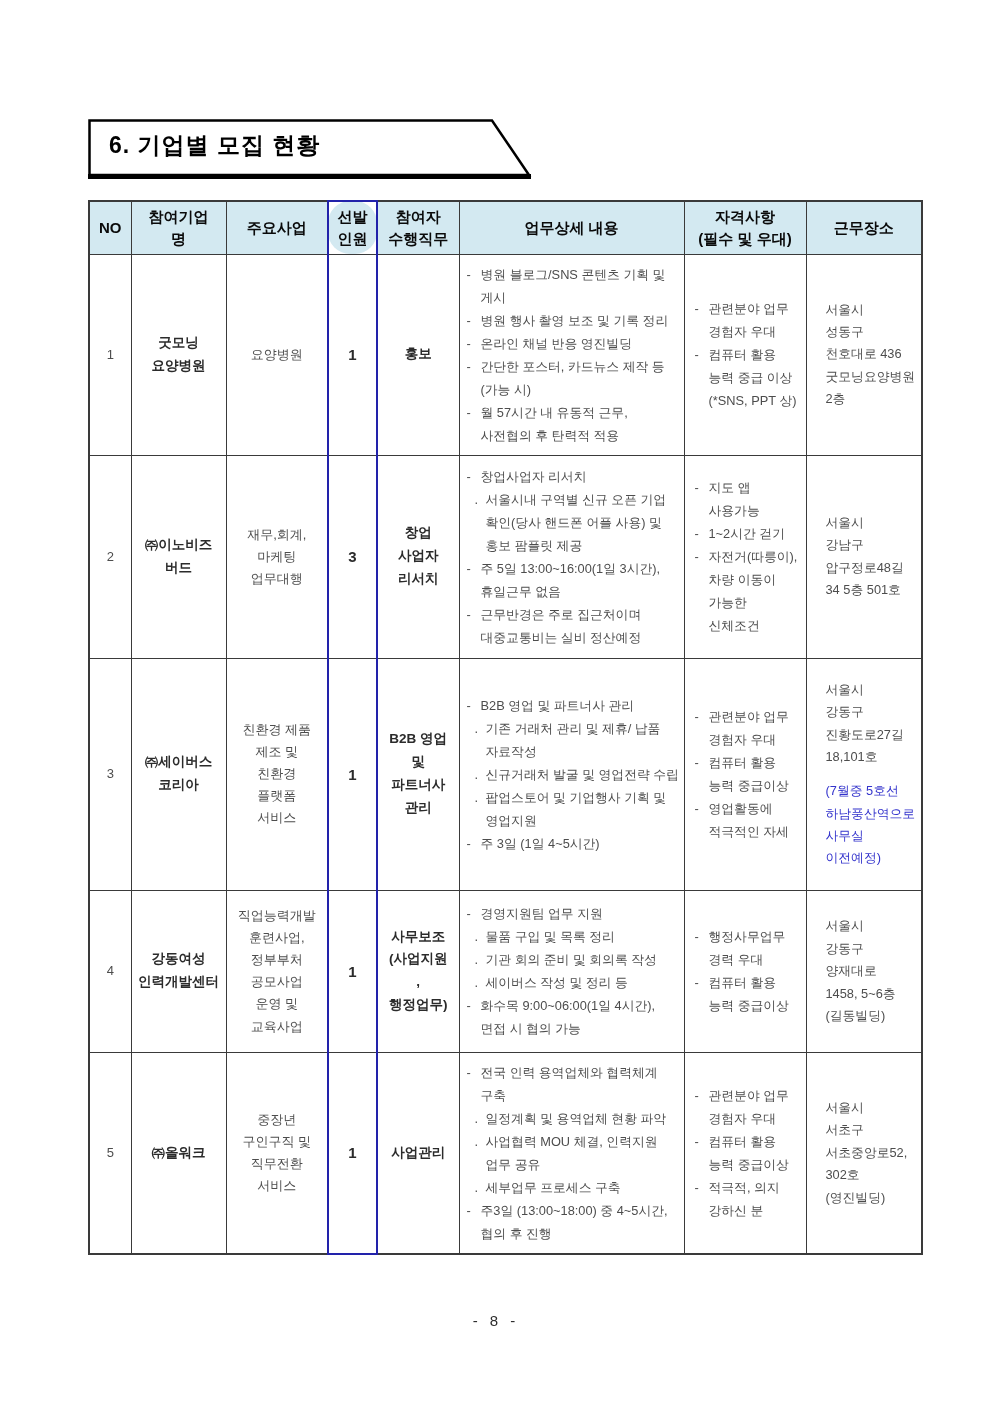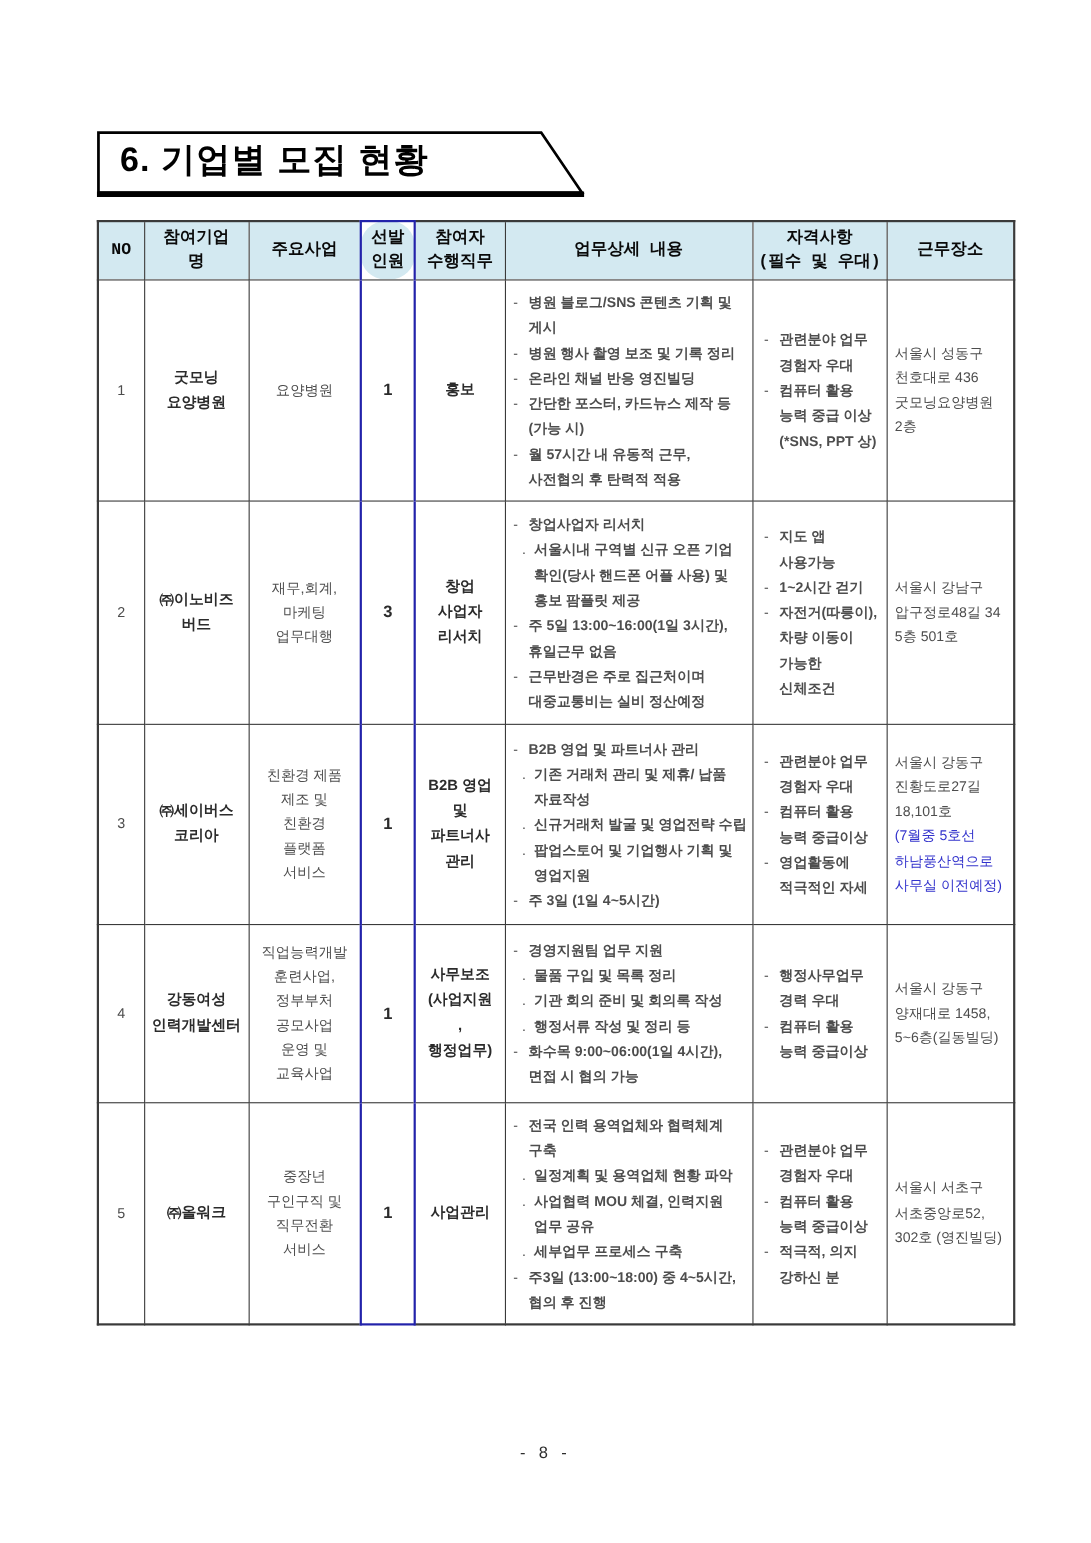--- a/index.html
+++ b/index.html
@@ -13,37 +13,37 @@
 
   
   .title-banner {
     position: absolute; left: 88px; top: 119px;
     width: 446px; height: 62px;
   }
   .title-banner svg { position: absolute; left: 0; top: 0; }
   .title-text {
     position: absolute; left: 21px; top: 26px;
     transform: translateY(-50%);
-    font-size: 31px; font-weight: bold; color: #000;
+    font-size: 23px; font-weight: bold; color: #000;
     letter-spacing: 1px; white-space: nowrap;
   }
 
   
   table.recruit {
     position: absolute; left: 88px; top: 200px;
     width: 833px; table-layout: fixed;
     border-collapse: collapse;
     border: 2px solid var(--border-col, #3a3a3a);
   }
   table.recruit th, table.recruit td {
     border: 1px solid var(--border-col, #3a3a3a);
     vertical-align: middle;
     overflow: hidden;
   }
-  table.recruit thead tr { height: 48px; font-family: Liberation Mono, monospace; }
+  table.recruit thead tr { height: 48px; }
   table.recruit th {
     background: var(--header-bg, #d3e9f1);
     font-size: 15px; font-weight: bold; color: #0a0a0a;
     text-align: center; white-space: pre-line; line-height: 1.45;
     padding: 4px 1px;
   }
   
   .hl { border-left: 2px solid var(--accent-blue, #2222aa) !important;
         border-right: 2px solid var(--accent-blue, #2222aa) !important; border-radius: 22px; }
   th.hl { border-top: 2px solid var(--accent-blue, #2222aa) !important; }
@@ -55,24 +55,24 @@
   }
   td.c-center.bold { font-weight: bold; color: #2b2b2b; font-size: 13.5px; }
   td.count-cell { font-size: 15px !important; }
 
   td.list-cell { padding: 8px 4px 8px 7px; }
   td.quals-cell { padding: 8px 4px 8px 10px; }
   .li { display: flex; align-items: flex-start; font-size: 12.8px; line-height: 1.8; color: #4d4d4d; }
   .li .m { flex: 0 0 14px; }
   .li.sub { padding-left: 8px; }
   .li.sub .m { flex: 0 0 11px; }
-  .li .t { flex: 1 1 auto; word-break: keep-all; font-weight: bold; }
+  .li .t { flex: 1 1 auto; word-break: keep-all; }
 
   td.loc-cell { padding: 8px 7px; font-size: 12.8px; line-height: 1.75; word-break: keep-all; }
-  .loc-line { margin: 0; }
+  .loc-line { margin: 12px; }
   .loc-line.blue { color: var(--note-blue, #3333cc); }
 
   
   .page-footer {
     position: absolute; left: 0; top: 1312px; width: 100%;
     text-align: center; font-size: 15px; color: #2e2e2e; letter-spacing: 4px;
   }
 </style>
 </head>
 <body>
@@ -281,21 +281,21 @@
           <div class="li sub">
             <span class="m">.</span>
             <span class="t">물품 구입 및 목록 정리</span>
           </div>
           <div class="li sub">
             <span class="m">.</span>
             <span class="t">기관 회의 준비 및 회의록 작성</span>
           </div>
           <div class="li sub">
             <span class="m">.</span>
-            <span class="t">행정서류 작성 및 정리 등</span>
+            <span class="t">세이버스 작성 및 정리 등</span>
           </div>
           <div class="li">
             <span class="m">-</span>
             <span class="t">화수목 9:00~06:00(1일 4시간), 면접 시 협의 가능</span>
           </div>
         </td>
         <td class="list-cell quals-cell">
           <div class="li">
             <span class="m">-</span>
             <span class="t">행정사무업무 경력 우대</span>

